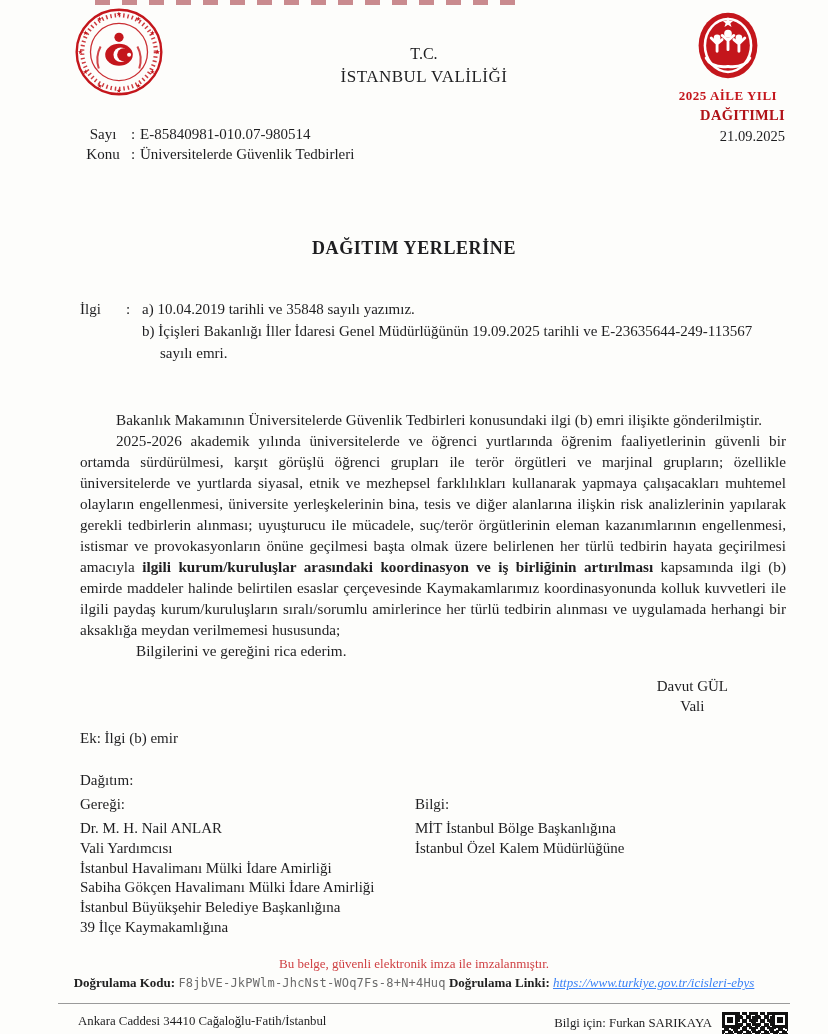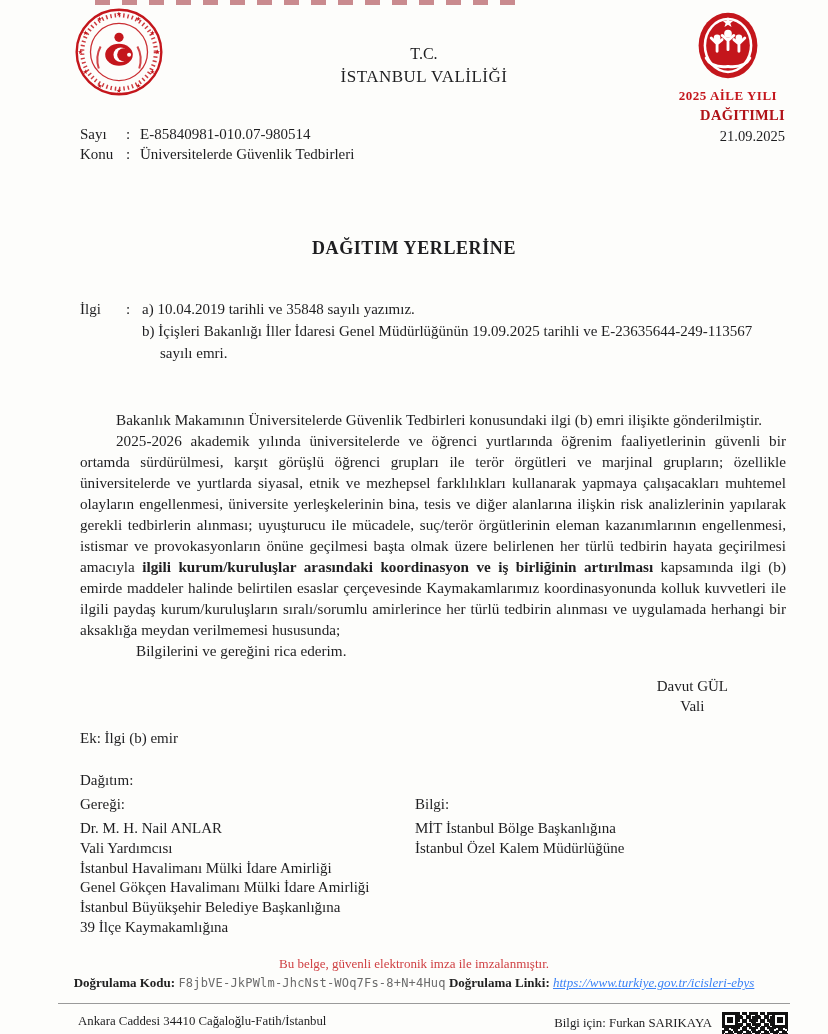--- a/index.html
+++ b/index.html
@@ -29,21 +29,21 @@
   .head-dept{font-size:16px;}
   .year-logo-wrap{width:120px;flex:0 0 auto;text-align:center;}
   .year-logo{width:84px;height:84px;margin:0 auto;}
   .year-caption{font-size:13px;font-weight:bold;color:#c4161c;letter-spacing:.5px;margin-top:-6px;white-space:nowrap;}
   
   .meta{position:relative;margin:2px 43px 0 80px;height:66px;}
   .meta-right{position:absolute;right:0;top:0;text-align:right;line-height:1.3;}
   .dagitimli{color:#b01218;font-weight:bold;font-size:14.5px;letter-spacing:.3px;}
   .meta-date{font-size:14.5px;margin-top:2px;}
   .meta-left{position:absolute;left:0;top:18px;font-size:15px;line-height:1.35;}
-  .meta-row{display:flex;}
+  .meta-row{display:flex;text-align:center;}
   .meta-label{width:46px;}
   .meta-colon{width:14px;}
   
   .recipient{text-align:center;font-size:18px;letter-spacing:.6px;margin-top:66px;font-weight:bold;}
   
   .ilgi{display:flex;margin:40px 60px 0 80px;font-size:15px;line-height:1.45;}
   .ilgi-label{width:46px;flex:0 0 auto;}
   .ilgi-colon{width:16px;flex:0 0 auto;}
   .ilgi-items{flex:1;}
   .ilgi-item{padding-left:18px;text-indent:-18px;}
@@ -202,21 +202,21 @@
   <div class="ek">Ek: İlgi (b) emir</div>
 
   <div class="dagitim">
     <div>Dağıtım:</div>
     <div class="dagitim-cols">
       <div class="col-geregi">
         <div class="col-head">Gereği:</div>
         <div>Dr. M. H. Nail ANLAR</div>
         <div>Vali Yardımcısı</div>
         <div>İstanbul Havalimanı Mülki İdare Amirliği</div>
-        <div>Genel Gökçen Havalimanı Mülki İdare Amirliği</div>
+        <div>Sabiha Gökçen Havalimanı Mülki İdare Amirliği</div>
         <div>İstanbul Büyükşehir Belediye Başkanlığına</div>
         <div>39 İlçe Kaymakamlığına</div>
       </div>
       <div class="col-bilgi">
         <div class="col-head">Bilgi:</div>
         <div>MİT İstanbul Bölge Başkanlığına</div>
         <div>İstanbul Özel Kalem Müdürlüğüne</div>
       </div>
     </div>
   </div>

